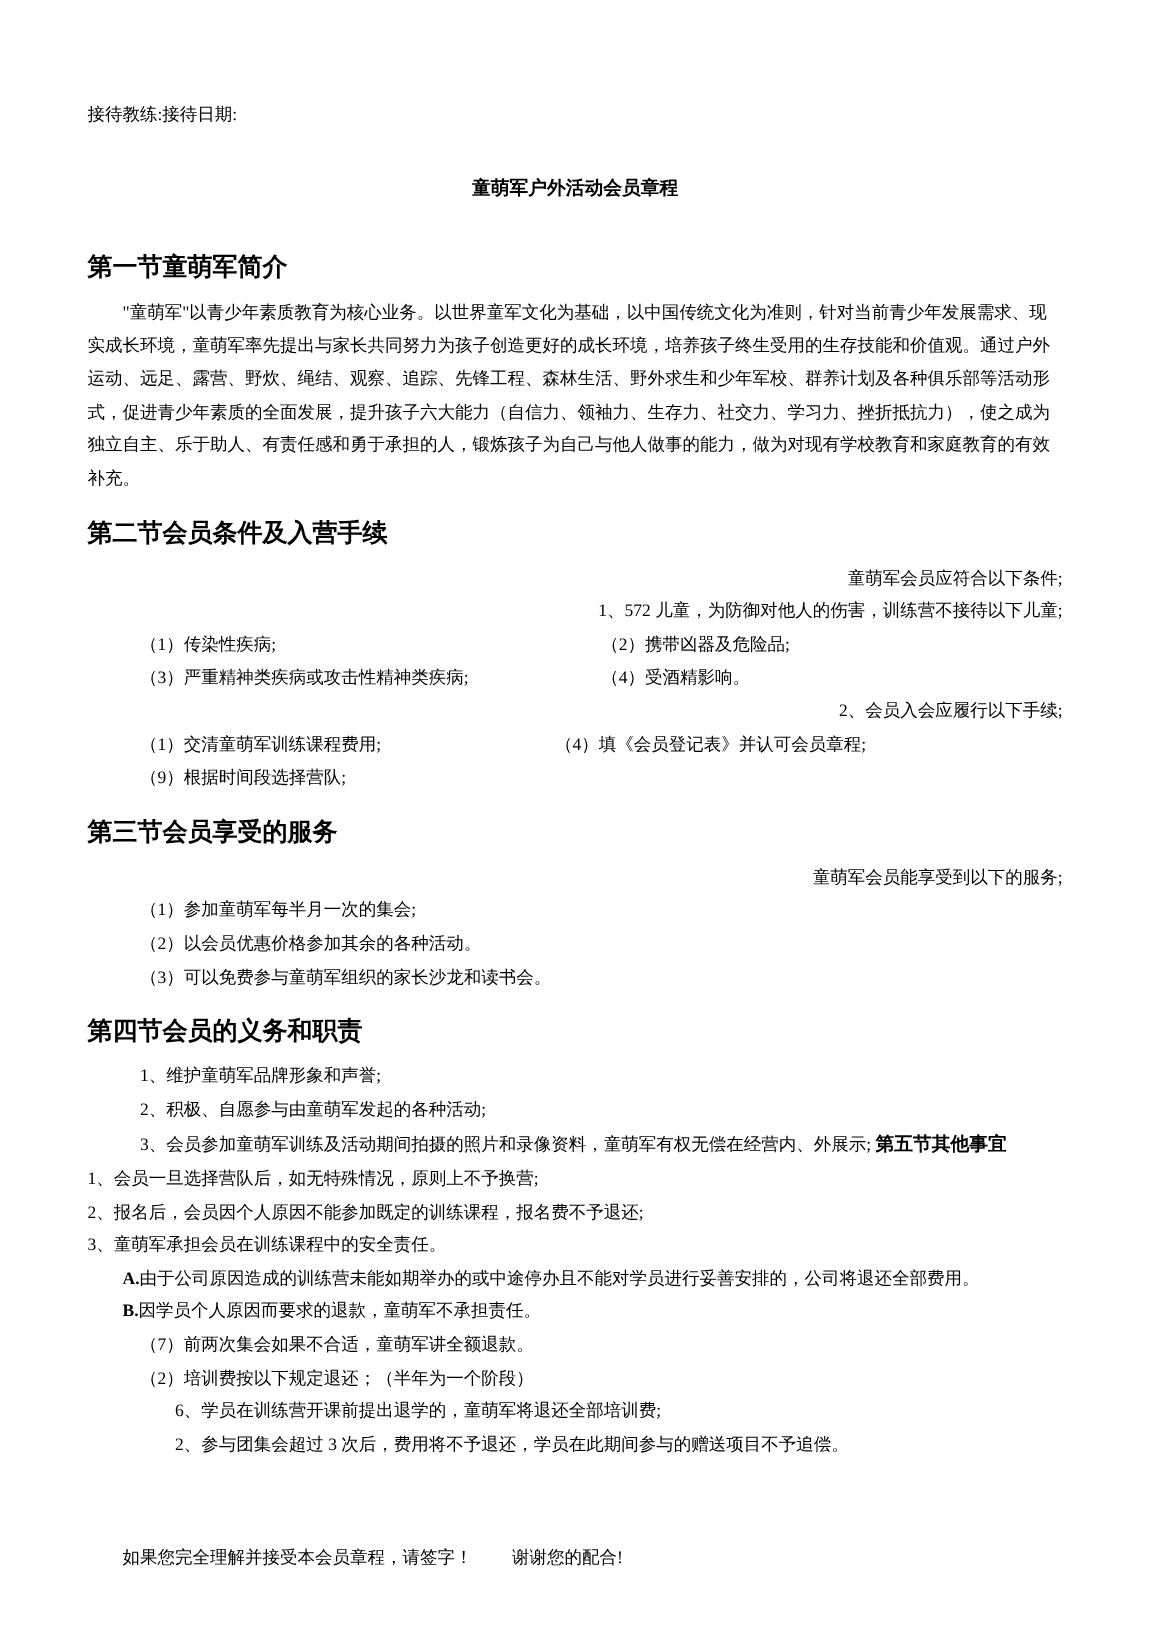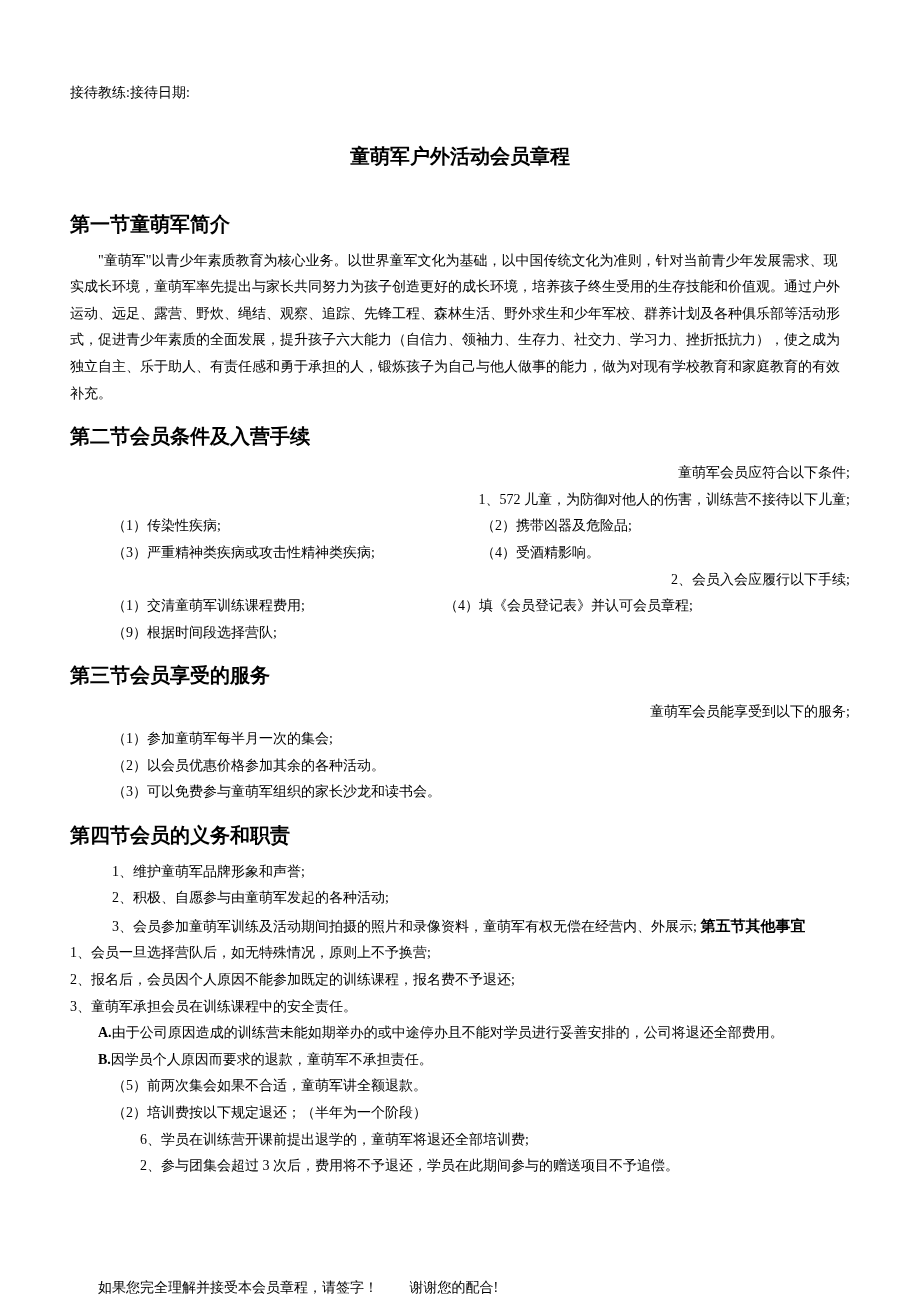--- a/index.html
+++ b/index.html
@@ -13,21 +13,21 @@
       width: 920px;
     }
     .header-row {
       display: flex;
       justify-content: flex-start;
       margin-bottom: 30px;
     }
     .title {
       text-align: center;
       font-weight: bold;
-      font-size: 20px;
+      font-size: 15px;
       margin-bottom: 30px;
     }
     .section-heading {
       font-weight: bold;
       font-size: 20px;
       margin-top: 10px;
       margin-bottom: 5px;
     }
     .indent-1 { text-indent: 2em; }
     .indent-2 { text-indent: 2em; padding-left: 0em; text-align: right; }
@@ -38,21 +38,21 @@
       padding-left: 3em;
     }
     .two-col .left { flex: 0 0 50%; }
     .two-col .right { flex: 1; }
     .para { margin-bottom: 0; }
     .inline-heading {
       font-weight: bold;
       font-size: 15px;
     }
     .closing {
-      margin-top: 95px;
+      margin-top: 64px;
     }
     .sign {
       margin-top: 60px;
       padding-left: 30em;
     }
   </style>
 </head>
 <body>
 
 <div class="header-row">
@@ -99,21 +99,21 @@
 
 <div class="para">1、会员一旦选择营队后，如无特殊情况，原则上不予换营;</div>
 <div class="para">2、报名后，会员因个人原因不能参加既定的训练课程，报名费不予退还;</div>
 <div class="para">3、童萌军承担会员在训练课程中的安全责任。</div>
 <div class="para" style="padding-left:2em;">
   <b>A.</b><span>由于公司原因造成的训练营未能如期举办的或中途停办且不能对学员进行妥善安排的，公司将退还全部费用。</span>
 </div>
 <div class="para" style="padding-left:2em;">
   <b>B.</b><span>因学员个人原因而要求的退款，童萌军不承担责任。</span>
 </div>
-<div class="para indent-3">（5）前两次集会如果不合适，童萌军讲全额退款。</div>
+<div class="para indent-3">（7）前两次集会如果不合适，童萌军讲全额退款。</div>
 <div class="para indent-3">（2）培训费按以下规定退还；（半年为一个阶段）</div>
 <div class="para indent-4">6、学员在训练营开课前提出退学的，童萌军将退还全部培训费;</div>
 <div class="para indent-4">2、参与团集会超过 3 次后，费用将不予退还，学员在此期间参与的赠送项目不予追偿。</div>
 
 <div class="closing" style="padding-left:2em;">
   <span>如果您完全理解并接受本会员章程，请签字！</span>
   <span style="margin-left:2em;">谢谢您的配合!</span>
 </div>
 
 <div class="sign">会员（或监护人）签字:</div>

